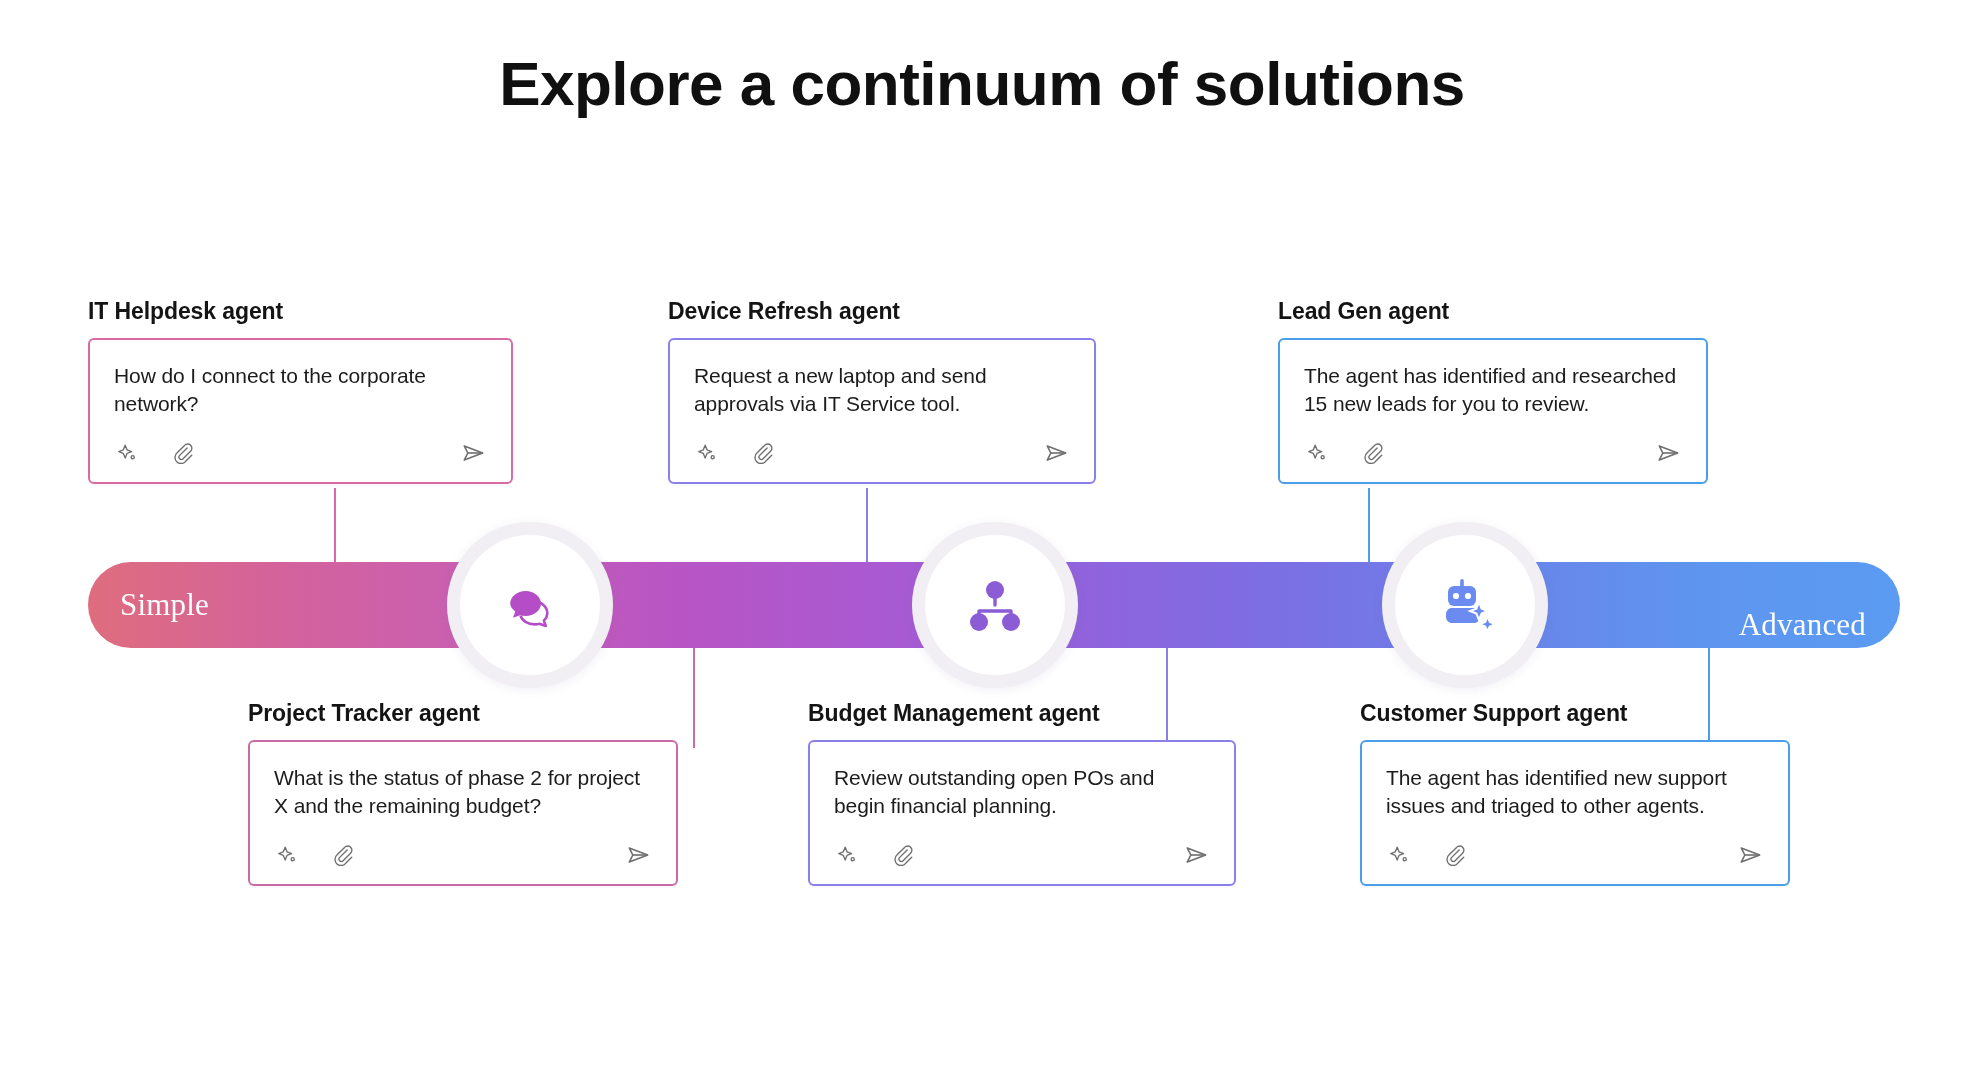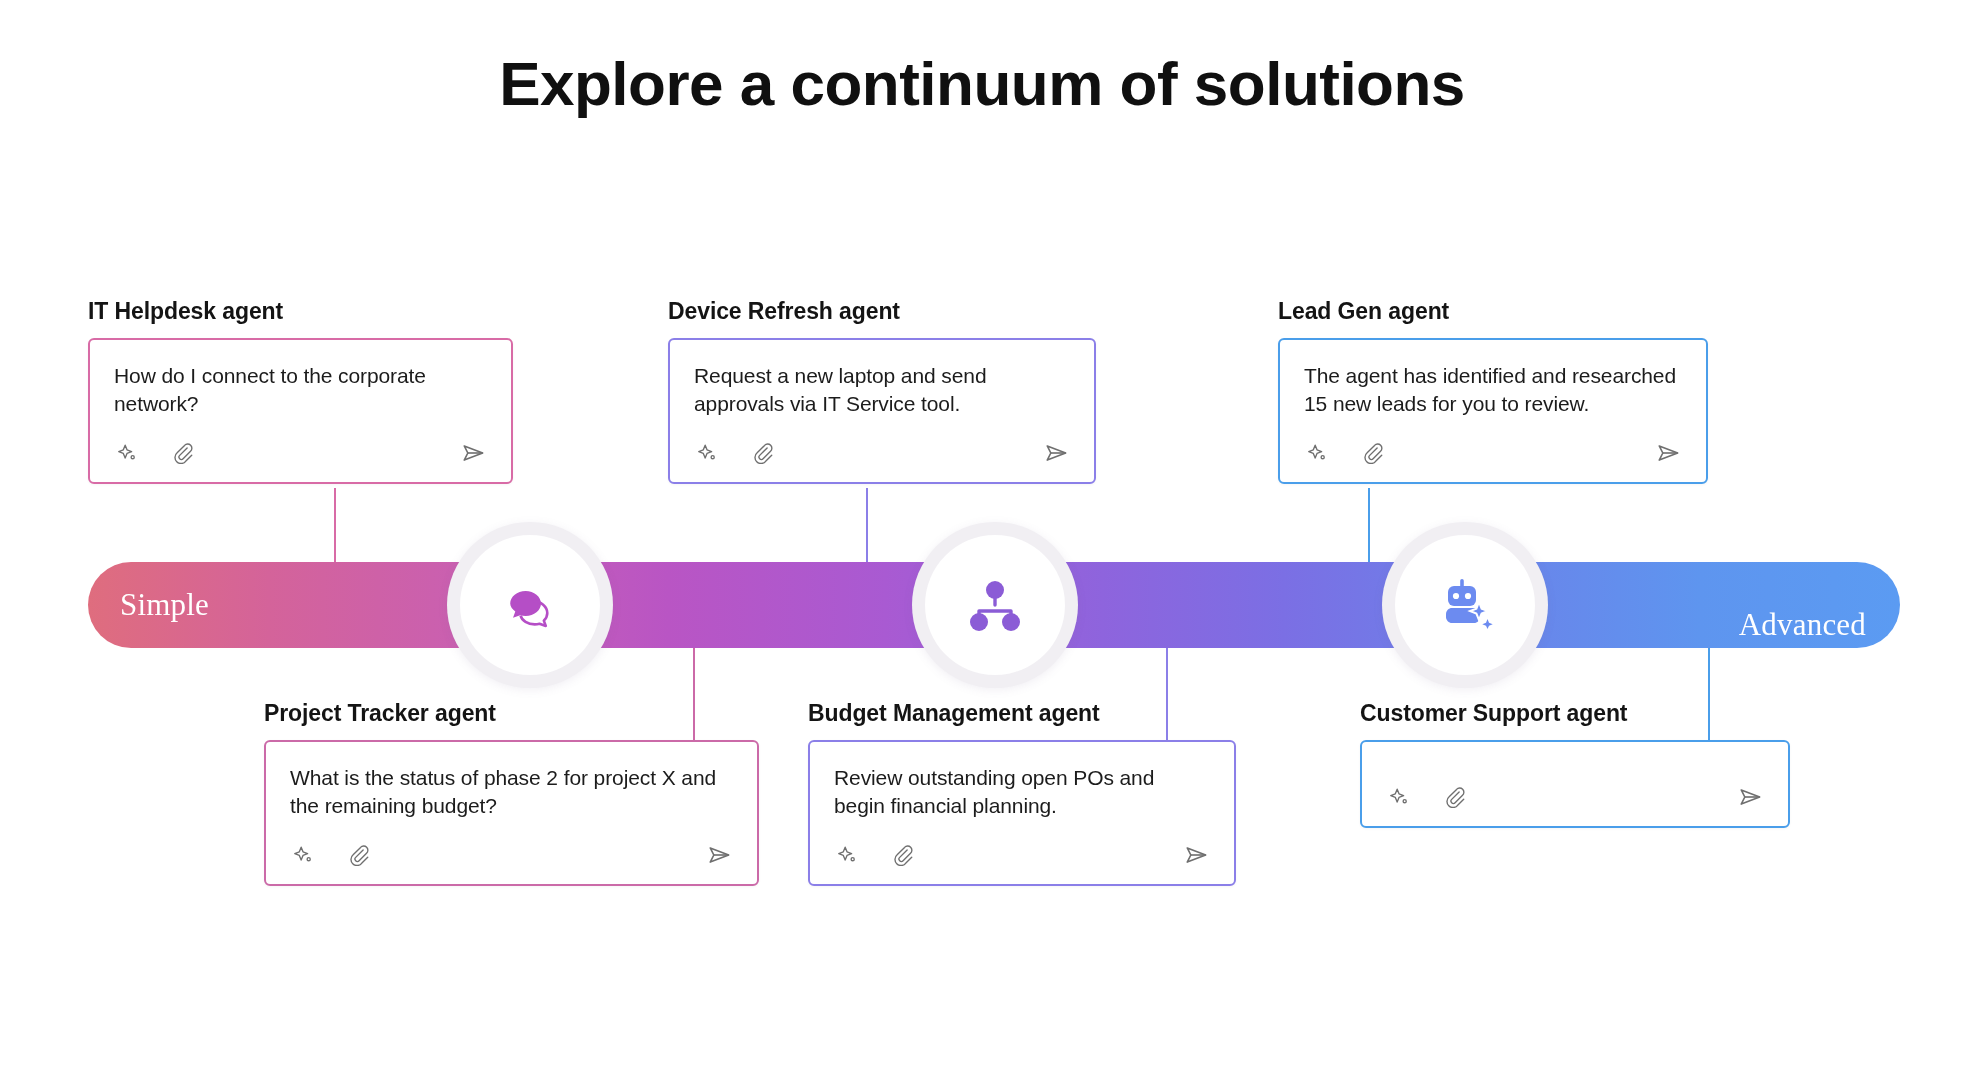--- a/index.html
+++ b/index.html
@@ -251,21 +251,21 @@
       <span class="tool-icon">
         <svg width="26" height="26" viewBox="0 0 24 24" fill="none" stroke="currentColor" stroke-width="1.5" stroke-linejoin="round">
           <path d="M3 5.5l17 6.5L3 18.5l3.3-6.5L3 5.5z"></path>
           <path d="M6.3 12H20"></path>
         </svg>
       </span>
     </div>
   </div>
 </div>
 
-<div class="agent" style="left:264px; top:700px; width:495px;">
+<div class="agent" style="left:248px; top:700px; width:430px;">
   <div class="agent-label">Project Tracker agent</div>
   <div class="card" style="border-color:#cb6aa8;">
     <div class="card-text">What is the status of phase 2 for project X and the remaining budget?</div>
     <div class="card-toolbar">
       <span class="tool-icon">
         <svg width="22" height="22" viewBox="0 0 24 24" fill="none" stroke="currentColor" stroke-width="1.5" stroke-linejoin="round">
           <path d="M10 3.5l2 5 5 2-5 2-2 5-2-5-5-2 5-2 2-5z"></path>
           <circle cx="18.2" cy="16.6" r="1.7"></circle>
         </svg>
       </span>
@@ -308,20 +308,21 @@
           <path d="M6.3 12H20"></path>
         </svg>
       </span>
     </div>
   </div>
 </div>
 
 <div class="agent" style="left:1360px; top:700px; width:430px;">
   <div class="agent-label">Customer Support agent</div>
   <div class="card" style="border-color:#4a9eea;">
+    <div class="card-text">The agent has identified new support issues and triaged to other agents.</div>
     <div class="card-toolbar">
       <span class="tool-icon">
         <svg width="22" height="22" viewBox="0 0 24 24" fill="none" stroke="currentColor" stroke-width="1.5" stroke-linejoin="round">
           <path d="M10 3.5l2 5 5 2-5 2-2 5-2-5-5-2 5-2 2-5z"></path>
           <circle cx="18.2" cy="16.6" r="1.7"></circle>
         </svg>
       </span>
       <span class="tool-icon">
         <svg width="22" height="22" viewBox="0 0 24 24" fill="none" stroke="currentColor" stroke-width="1.5" stroke-linecap="round" stroke-linejoin="round">
           <path d="M16.5 6.5L8.4 14.6a2.6 2.6 0 103.7 3.7l8.1-8.1a4.6 4.6 0 10-6.5-6.5l-8.1 8.1a6.6 6.6 0 109.3 9.3l6.6-6.6"></path>

